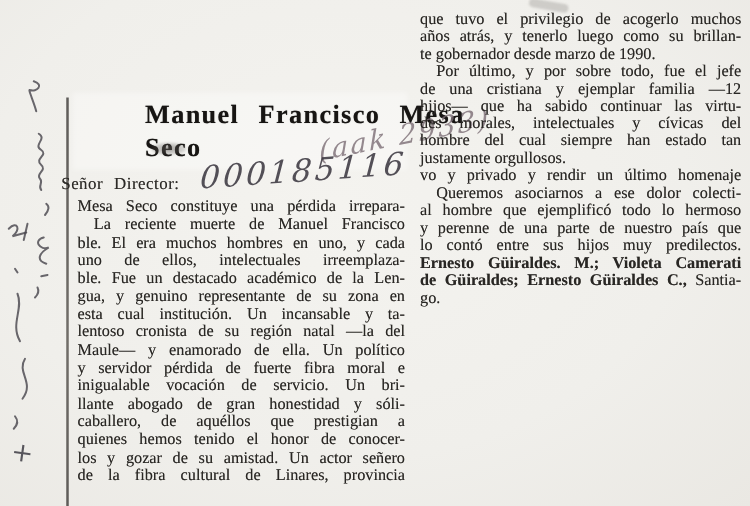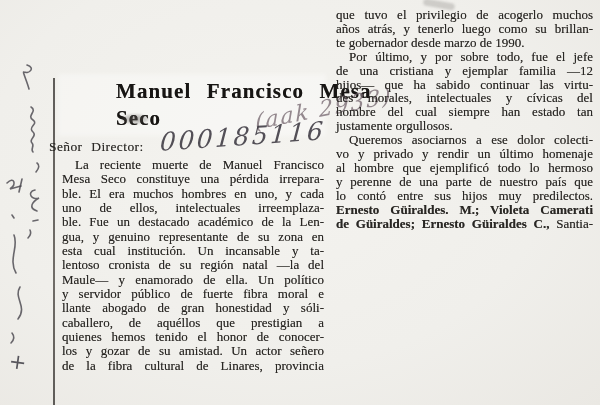--- a/index.html
+++ b/index.html
@@ -106,51 +106,53 @@
     <span class="hl">Seco</span>
   </div>
   <div id="ink-smudge"></div>
   <div id="corner-smudge"></div>
 
   <div id="salutation">Señor Director:</div>
   <div id="code-note" class="handwriting">(aak 2933)</div>
   <div id="catalog-number" class="handwriting">000185116</div>
 
   <div id="left-col" class="col">
+    <div class="line">Mesa Seco constituye una pérdida irrepara-</div>
     <div class="line indent">La reciente muerte de Manuel Francisco</div>
-    <div class="line">Mesa Seco constituye una pérdida irrepara-</div>
     <div class="line">ble. El era muchos hombres en uno, y cada</div>
     <div class="line">uno de ellos, intelectuales irreemplaza-</div>
     <div class="line">ble. Fue un destacado académico de la Len-</div>
     <div class="line">gua, y genuino representante de su zona en</div>
     <div class="line">esta cual institución. Un incansable y ta-</div>
     <div class="line">lentoso cronista de su región natal —la del</div>
     <div class="line">Maule— y enamorado de ella. Un político</div>
-    <div class="line">y servidor público de fuerte fibra moral e</div>
+    <div class="line">y servidor pérdida de fuerte fibra moral e</div>
+    <div class="line">inigualable vocación de servicio. Un bri-</div>
     <div class="line">llante abogado de gran honestidad y sóli-</div>
     <div class="line">caballero, de aquéllos que prestigian a</div>
     <div class="line">quienes hemos tenido el honor de conocer-</div>
     <div class="line">los y gozar de su amistad. Un actor señero</div>
     <div class="line">de la fibra cultural de Linares, provincia</div>
   </div>
 
   <div id="right-col" class="col">
     <div class="line">que tuvo el privilegio de acogerlo muchos</div>
     <div class="line">años atrás, y tenerlo luego como su brillan-</div>
     <div class="line end">te gobernador desde marzo de 1990.</div>
     <div class="line indent">Por último, y por sobre todo, fue el jefe</div>
     <div class="line">de una cristiana y ejemplar familia —12</div>
     <div class="line">hijos— que ha sabido continuar las virtu-</div>
     <div class="line">des morales, intelectuales y cívicas del</div>
     <div class="line">hombre del cual siempre han estado tan</div>
     <div class="line end">justamente orgullosos.</div>
+    <div class="line">vo y privado y rendir un último homenaje</div>
     <div class="line indent">Queremos asociarnos a ese dolor colecti-</div>
-    <div class="line">vo y privado y rendir un último homenaje</div>
     <div class="line">al hombre que ejemplificó todo lo hermoso</div>
     <div class="line">y perenne de una parte de nuestro país que</div>
     <div class="line">lo contó entre sus hijos muy predilectos.</div>
     <div class="line bold">Ernesto Güiraldes. M.; Violeta Camerati</div>
     <div class="line">
       <span class="bold">de Güiraldes; Ernesto Güiraldes C.,</span><span> Santia-</span>
     </div>
+    <div class="line end">go.</div>
   </div>
 
 </div>
 
 </body></html>

